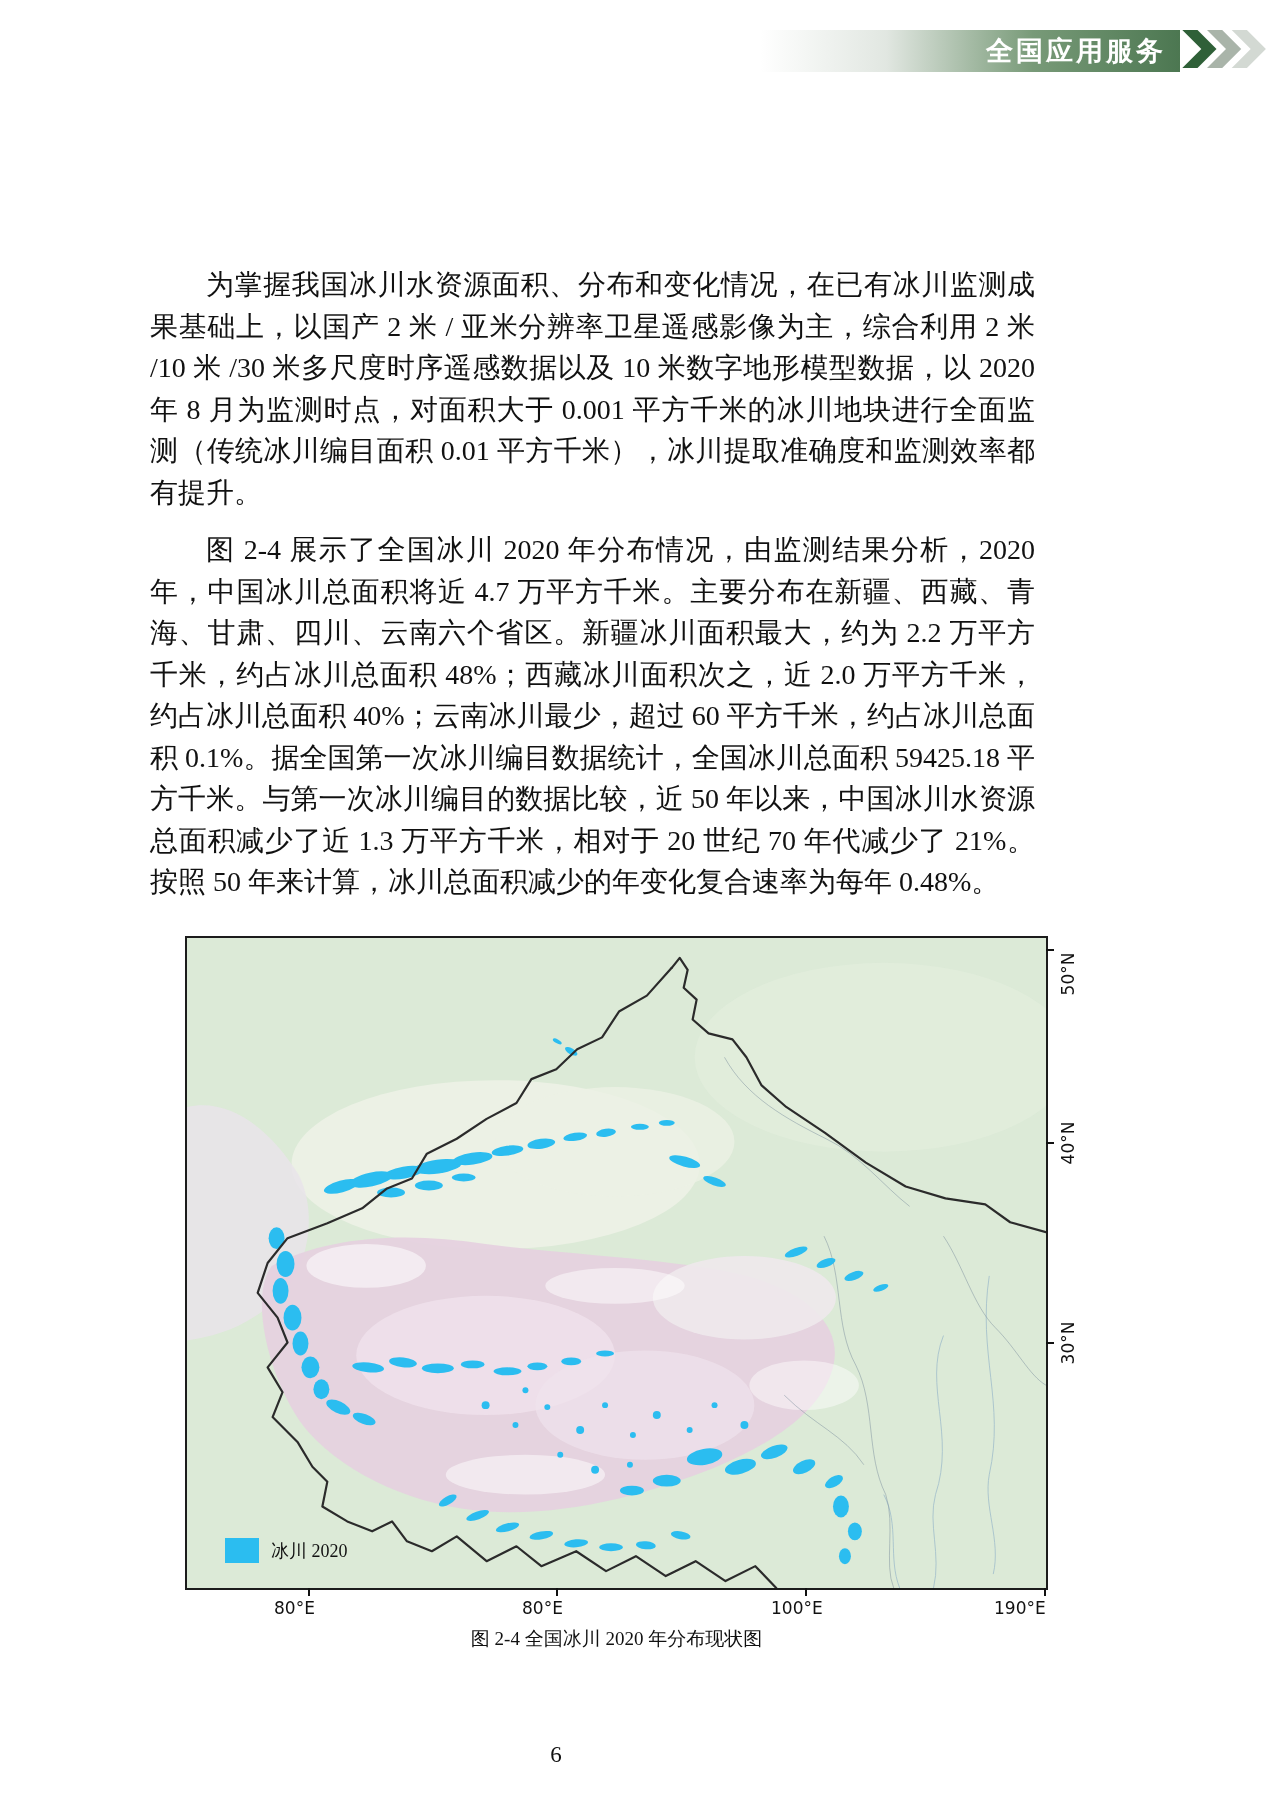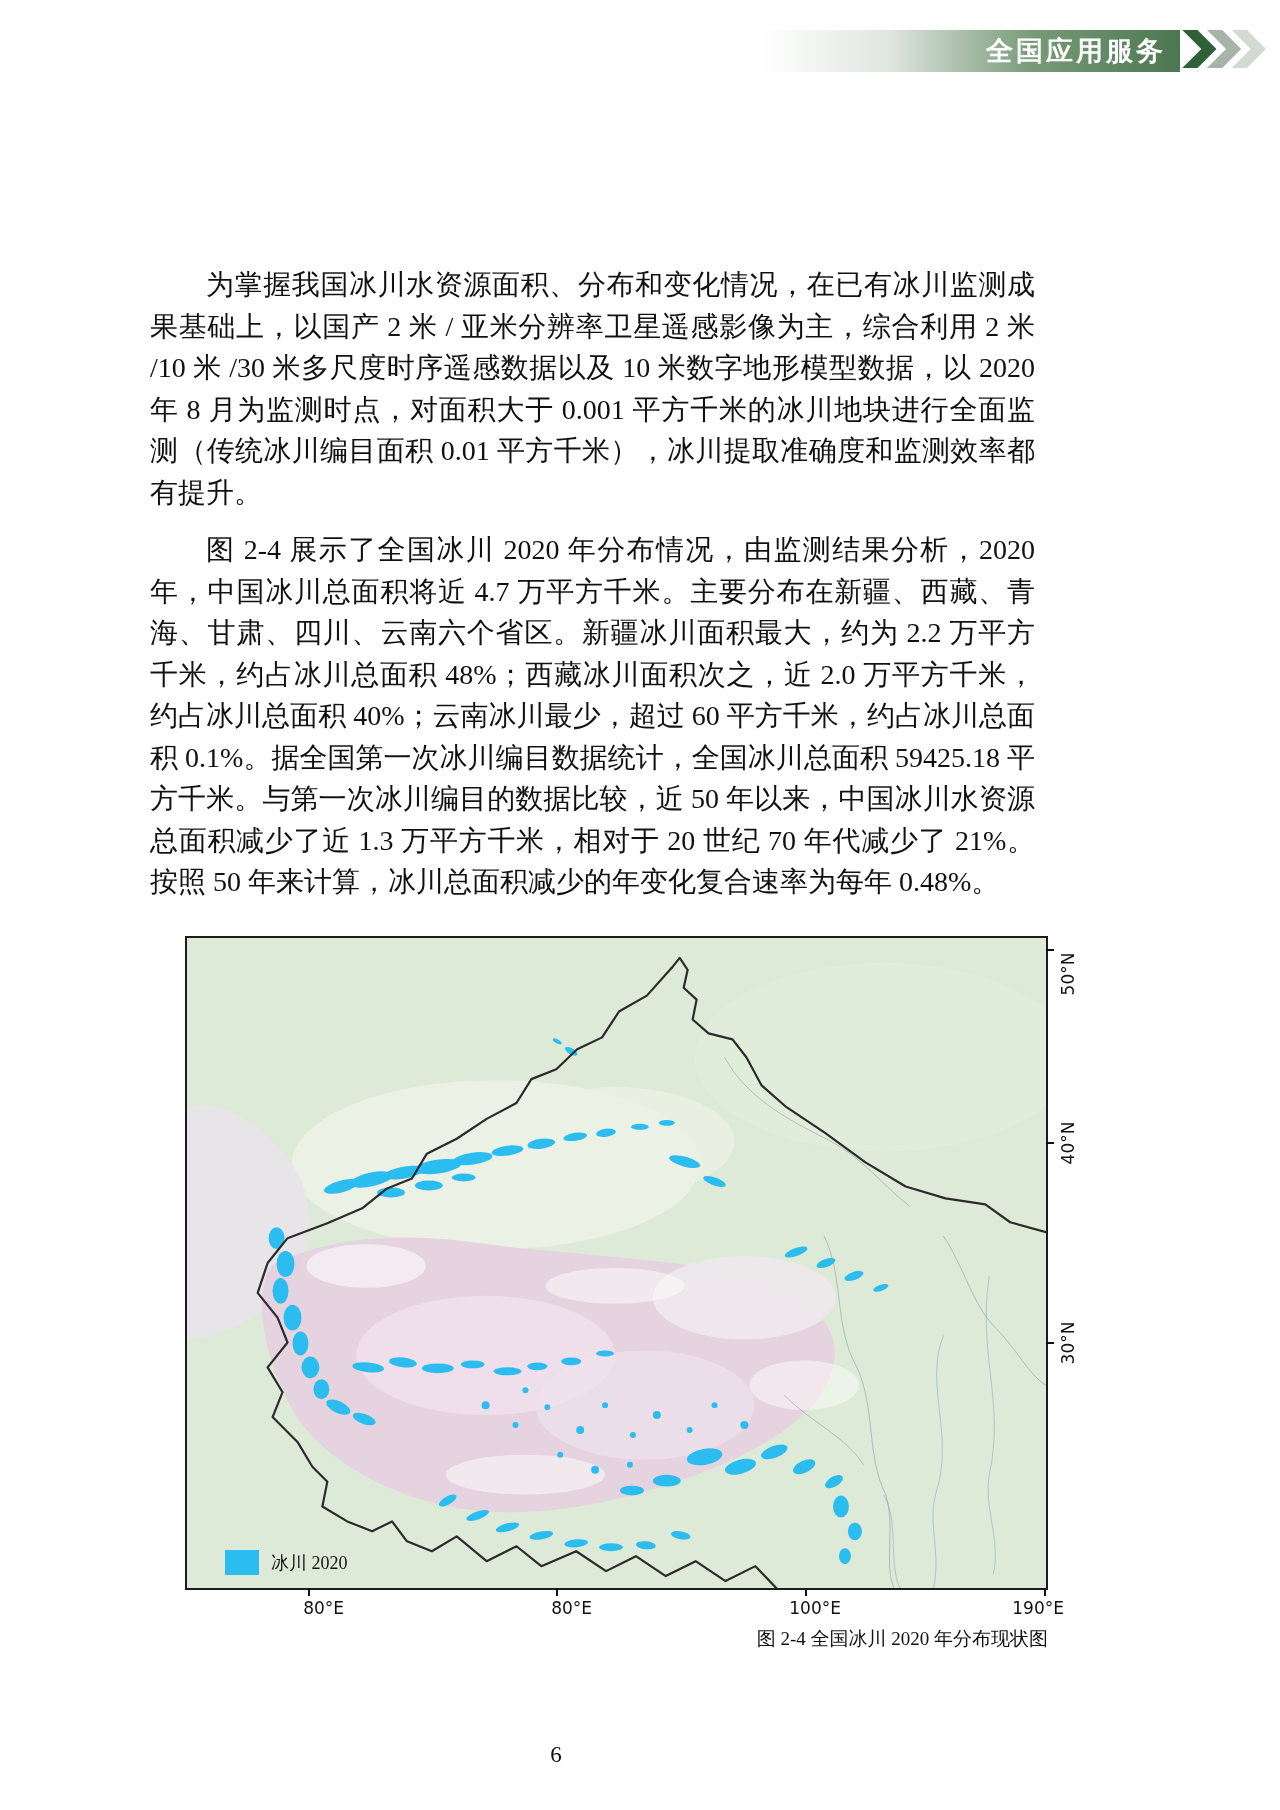--- a/index.html
+++ b/index.html
@@ -41,37 +41,37 @@
     text-align:justify;text-justify:inter-ideograph;text-indent:2em;
   }
   .section p + p{margin-top:16px;}
   
   .map-wrap{
     position:absolute;left:185px;top:936px;width:863px;height:654px;
     border:2px solid var(--border-dark);background:var(--map-green);
   }
   .map-wrap svg.mapart{position:absolute;inset:0;width:100%;height:100%;display:block;}
   .legend{
-    position:absolute;left:38px;top:600px;display:flex;align-items:center;gap:12px;margin-top:12px;
+    position:absolute;left:38px;top:600px;display:flex;align-items:center;gap:12px;
   }
   .legend .swatch{width:34px;height:25px;background:var(--glacier-blue);display:inline-block;}
   .legend .lbl{font-size:18px;color:#111;}
   .xtick-mark{position:absolute;top:100%;width:2px;height:8px;background:#111;}
   .ytick-mark{position:absolute;left:100%;height:2px;width:8px;background:#111;}
   .xtick-label{
-    position:absolute;top:calc(100% + 10px);width:70px;margin-left:-35px;text-align:right;
+    position:absolute;top:calc(100% + 10px);width:70px;margin-left:-35px;text-align:left;
     font-family:"DejaVu Sans","Liberation Sans",sans-serif;font-size:17px;color:#111;
   }
   .ytick-label{
     position:absolute;left:calc(100% + 22px);white-space:nowrap;
     transform:translate(-50%,-50%) rotate(-90deg);
     font-family:"DejaVu Sans","Liberation Sans",sans-serif;font-size:17px;color:#111;
   }
   .fig-caption{
-    position:absolute;left:185px;top:1626px;width:863px;text-align:right;
+    position:absolute;left:185px;top:1626px;width:863px;text-align:center;
     font-size:19px;color:#111;
   }
   .page-number{
     position:absolute;left:0;top:1742px;width:1112px;text-align:center;
     font-size:23px;color:#111;
   }
   
   .f-base{fill:var(--map-green);}
   .f-basin{fill:#ecf1e5;}
   .f-paleg{fill:#e3eedd;}

